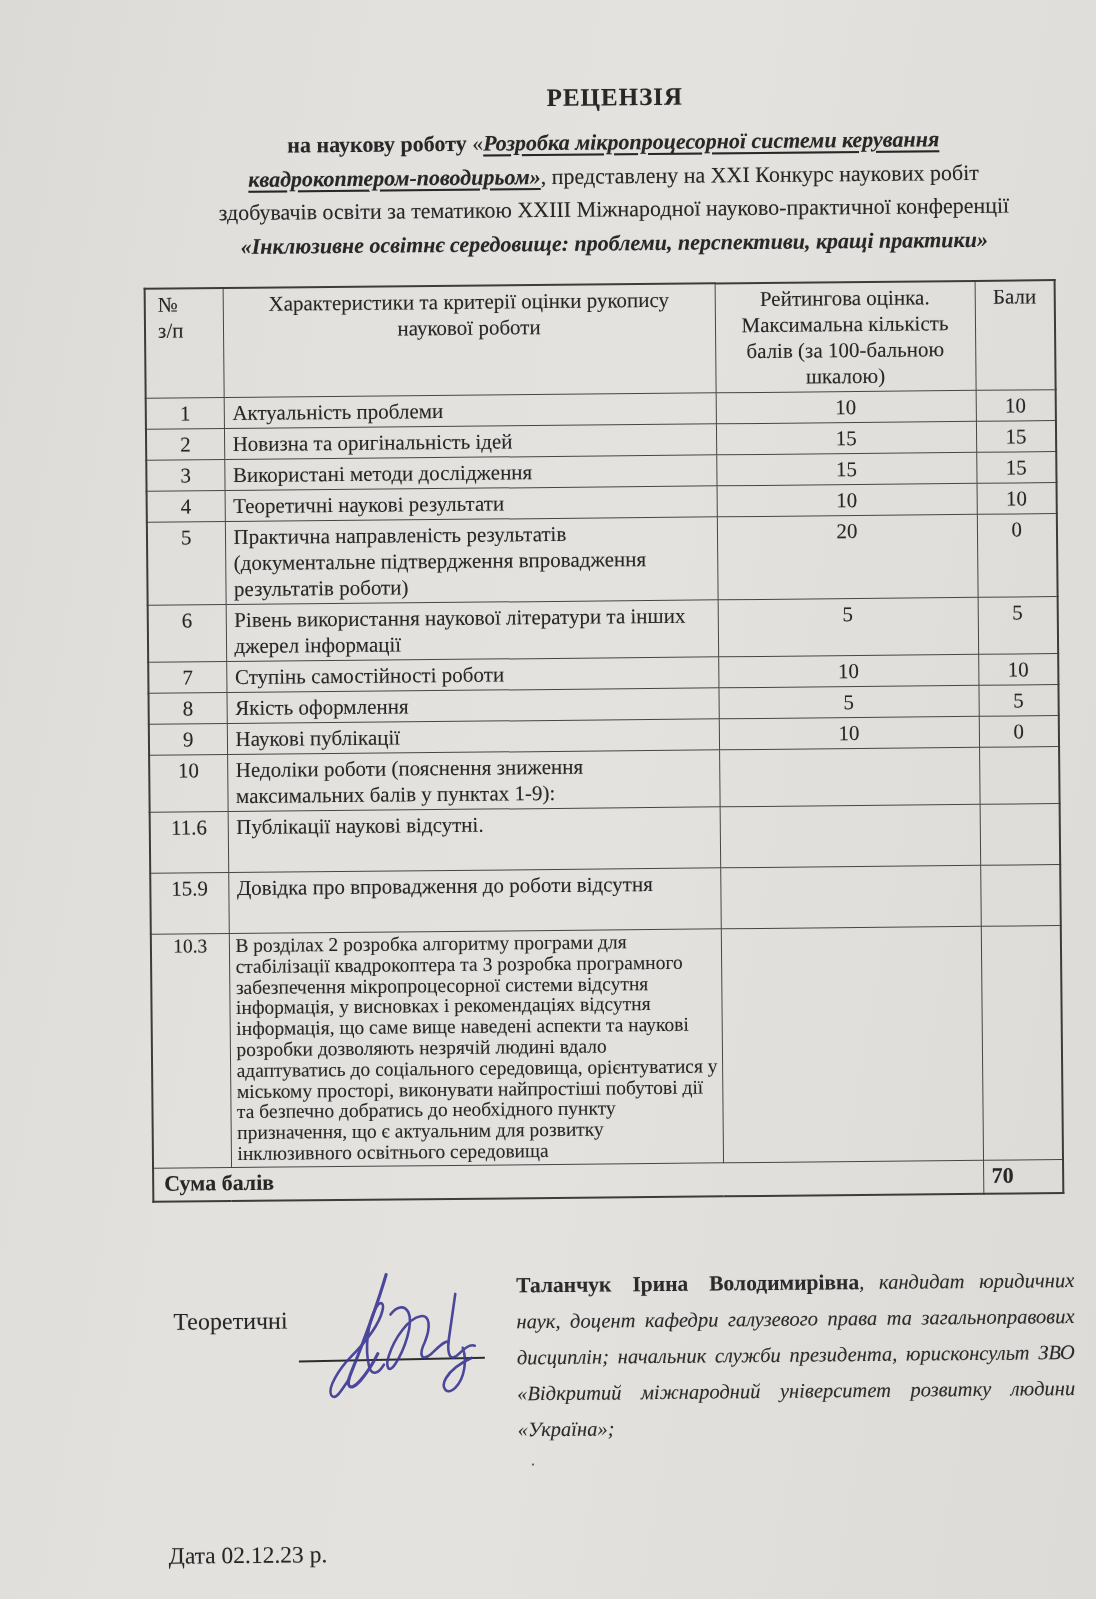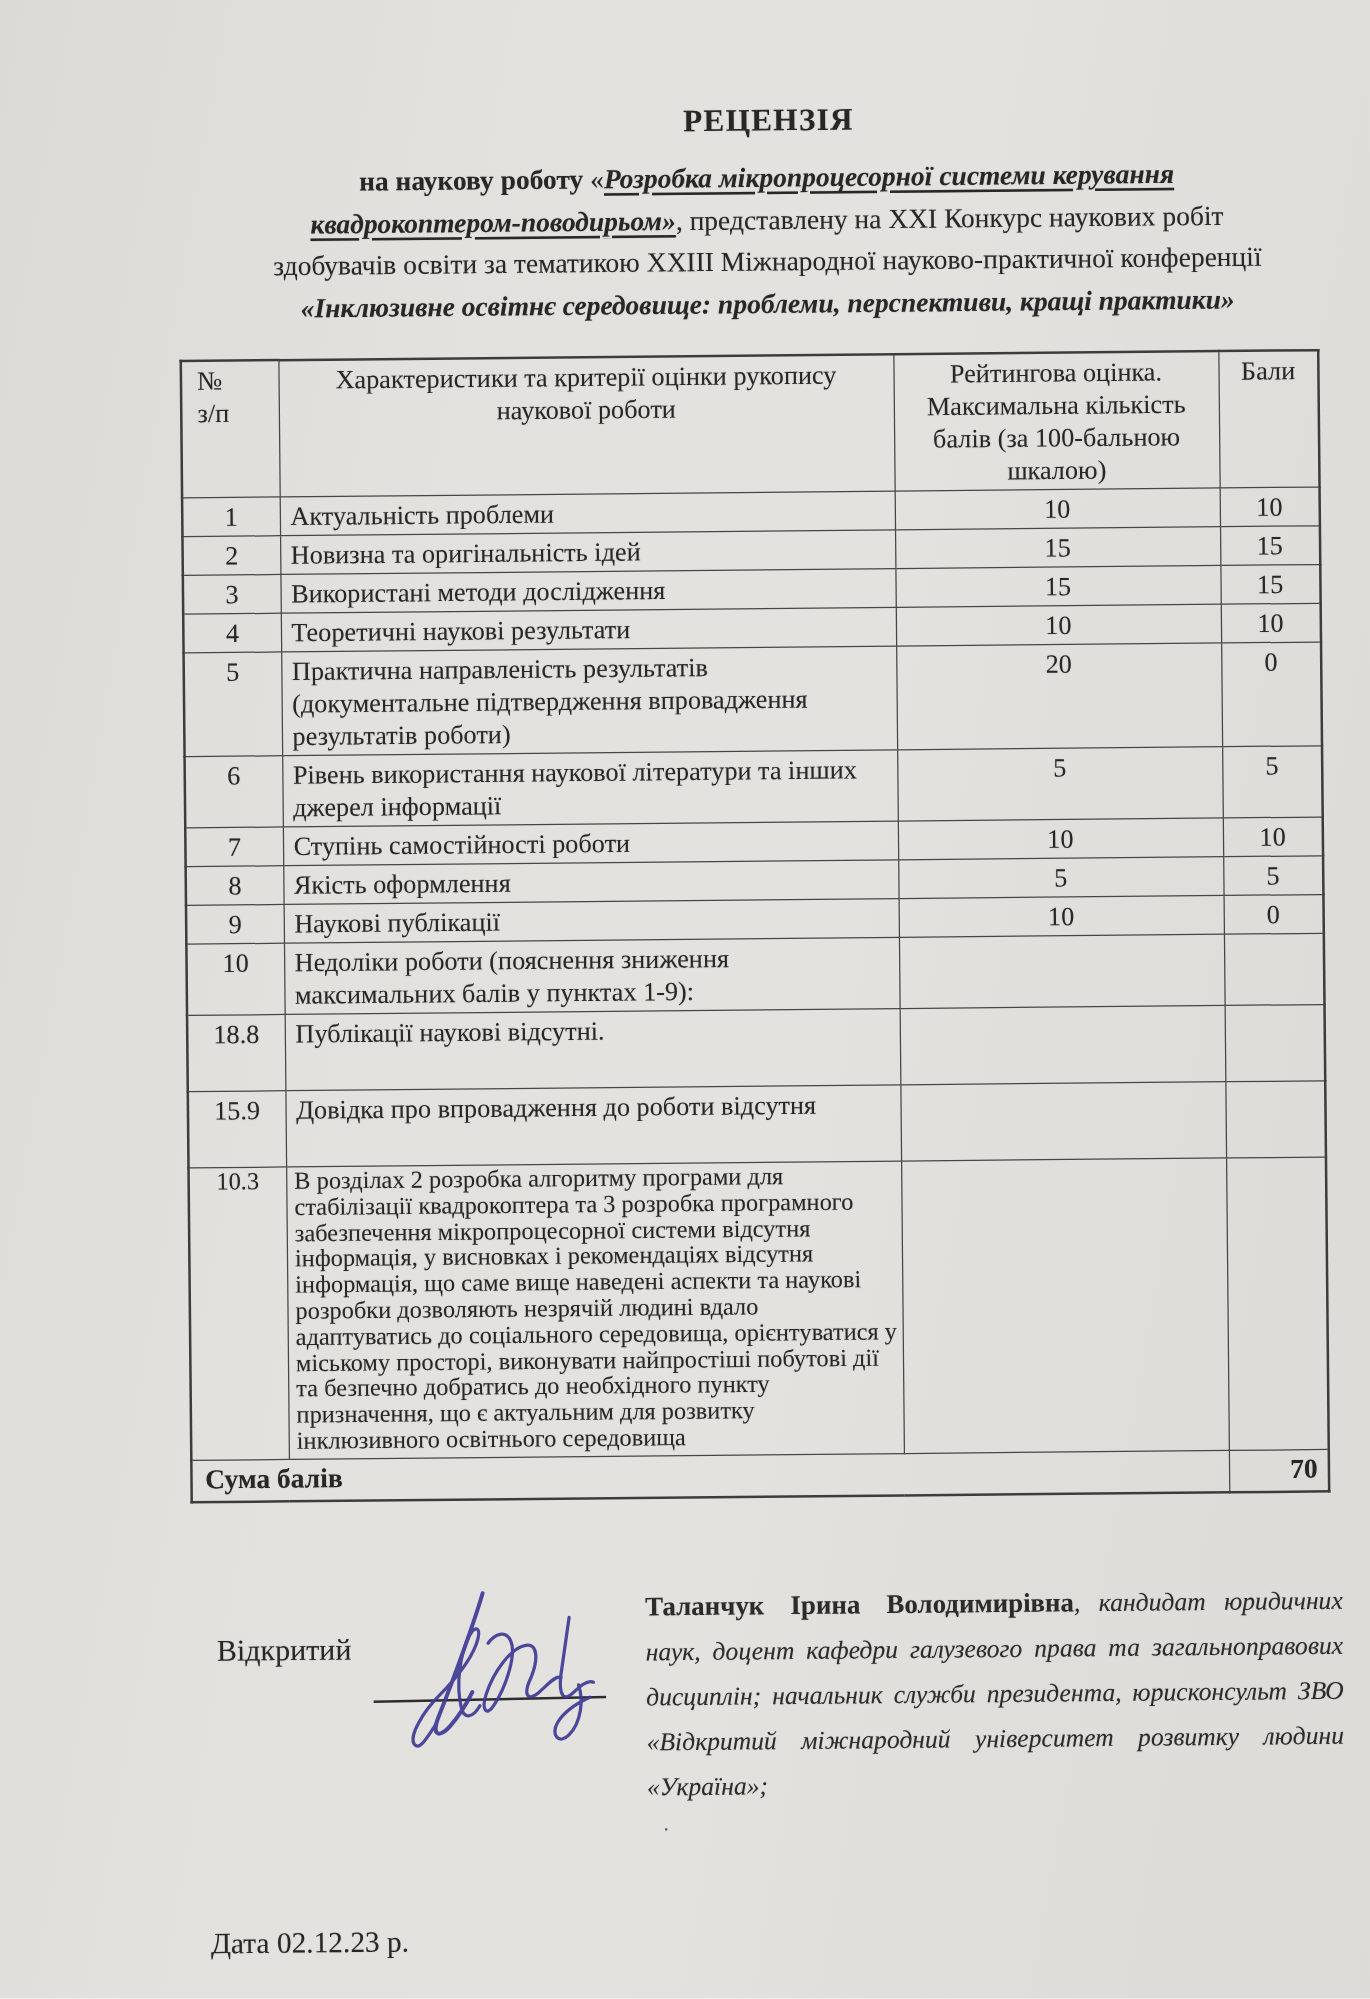--- a/index.html
+++ b/index.html
@@ -49,21 +49,21 @@
   tbody tr:nth-child(-n+4) td{height:26px;}
   tbody tr:nth-child(6) td{height:52px;}
   tbody tr:nth-child(7) td,tbody tr:nth-child(8) td,tbody tr:nth-child(9) td{height:26px;}
   tbody tr:nth-child(10) td{height:52px;}
   tbody tr:nth-child(11) td{height:56px;}
   tbody tr:nth-child(12) td{height:56px;}
   tbody tr:nth-child(13) td{font-size:19.5px;line-height:20.8px;}
   tbody tr:nth-child(13) td.c-text{padding-left:6px;padding-right:2px;}
   tfoot td{height:28px;font-weight:700;font-size:22px;}
   tfoot td.sum-label{padding-left:10px;}
-  tfoot td.sum-total{text-align:right;vertical-align:top;}
+  tfoot td.sum-total{text-align:left;vertical-align:top;}
   
   .sig-area{position:relative;height:208px;margin-top:66px;}
   .sig-label{position:absolute;left:167px;top:40px;font-size:24px;}
   .sig-line{
     position:absolute;left:292px;top:92px;width:186px;height:0;
     border-top:2.5px solid #2d2d2d;transform:rotate(-.6deg);
   }
   .sig-scribble{position:absolute;left:284px;top:-16px;}
   .sig-name-block{
     position:absolute;left:510px;top:2px;width:558px;
@@ -155,21 +155,21 @@
             <td class="c-max">10</td>
             <td class="c-score">0</td>
           </tr>
           <tr>
             <td class="c-num">10</td>
             <td class="c-text">Недоліки роботи (пояснення зниження максимальних балів у пунктах 1-9):</td>
             <td class="c-max"></td>
             <td class="c-score"></td>
           </tr>
           <tr>
-            <td class="c-num">18.8</td>
+            <td class="c-num">11.6</td>
             <td class="c-text">Публікації наукові відсутні.</td>
             <td class="c-max"></td>
             <td class="c-score"></td>
           </tr>
           <tr>
             <td class="c-num">15.9</td>
             <td class="c-text">Довідка про впровадження до роботи відсутня</td>
             <td class="c-max"></td>
             <td class="c-score"></td>
           </tr>
@@ -182,21 +182,21 @@
         </tbody>
       <tfoot>
         <tr>
           <td class="sum-label" colspan="3">Сума балів</td>
           <td class="sum-total">70</td>
         </tr>
       </tfoot>
     </table>
 
     <div class="sig-area">
-      <span class="sig-label">Відкритий</span>
+      <span class="sig-label">Теоретичні</span>
       <span class="sig-line"></span>
       <svg class="sig-scribble" width="210" height="168" viewBox="0 0 210 168" style="color: rgb(62, 58, 148);">
         <g stroke="currentColor" fill="none" stroke-linecap="round" opacity="0.92">
           <path stroke-width="3.2" d="M96,24 C90,44 74,88 60,122 C54,136 59,141 69,130 C77,121 83,111 87,103"></path>
           <path stroke-width="2.6" d="M58,128 C50,140 44,150 40,144 C36,137 48,118 60,106 C74,92 88,76 92,60 C94,52 90,49 85,58 C77,74 74,97 78,115 C80,125 87,124 93,114"></path>
           <path stroke-width="2.6" d="M100,64 C106,56 114,54 118,62 C123,73 114,99 104,114 C98,123 94,117 98,105 C104,87 118,68 130,66 C140,64 140,78 134,92 C128,104 130,112 140,104 C148,97 154,90 158,92"></path>
           <path stroke-width="2.6" d="M165,44 C163,58 160,76 158,90 C156,106 160,112 168,104 C174,98 180,94 184,96"></path>
           <path stroke-width="2.6" d="M172,98 C176,110 174,128 164,138 C156,146 149,138 155,128 C161,118 172,112 181,108"></path>
         </g>
       </svg>

